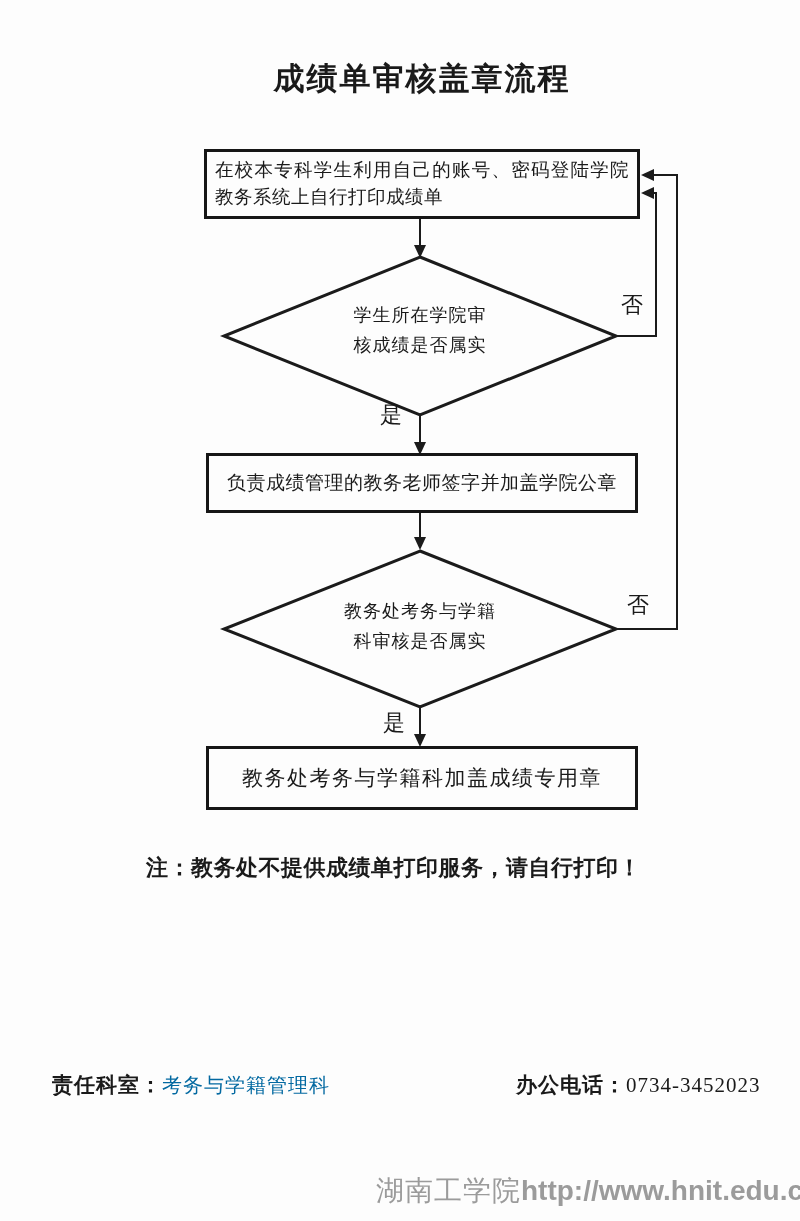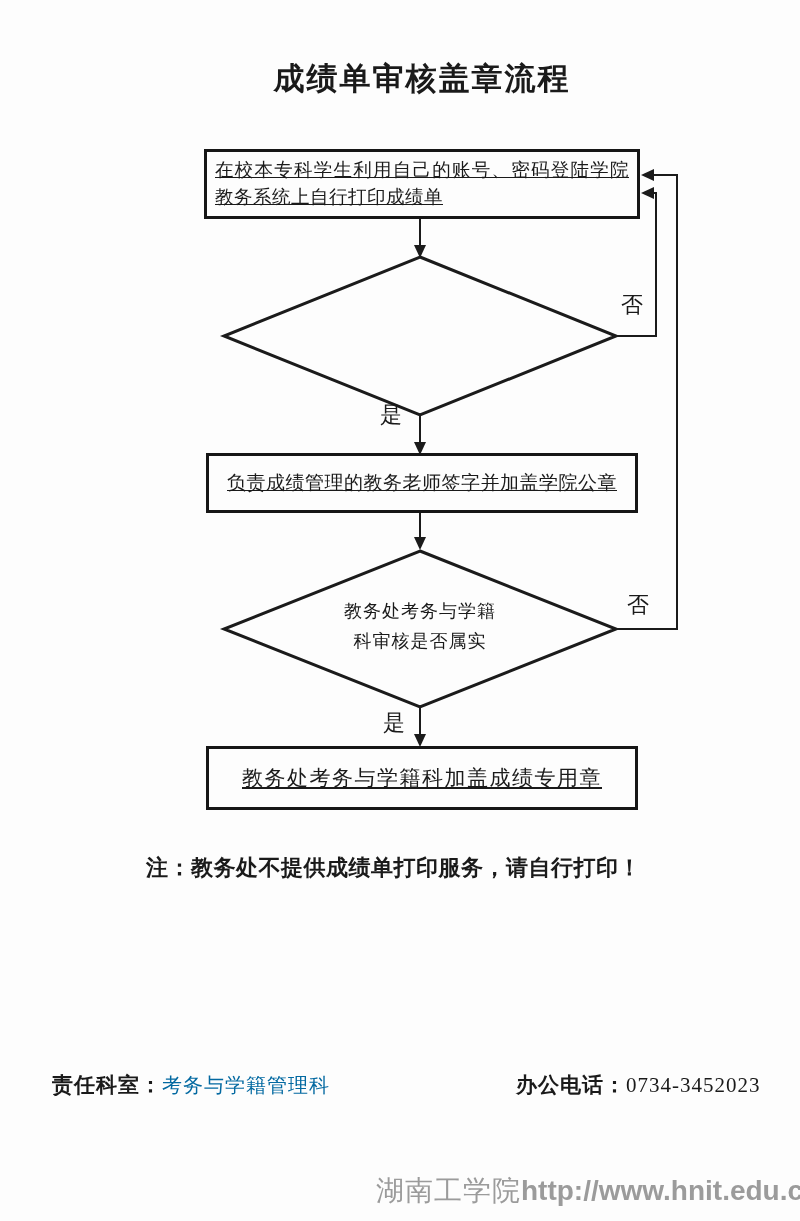--- a/index.html
+++ b/index.html
@@ -9,21 +9,21 @@
     overflow:hidden;margin:0 auto;
   }
   .abs{position:absolute;}
   .title{
     left:44px;top:26px;width:756px;text-align:center;
     font-size:31px;font-weight:bold;letter-spacing:2px;margin-top:32px;
   }
   .svg-layer{left:0;top:0;width:800px;height:1221px;}
   .flowbox{
     border:3px solid #161616;background:#fdfdfd;box-sizing:border-box;
-    display:flex;align-items:center;text-decoration:underline;
+    display:flex;align-items:center;
   }
   .box1{left:204px;top:149px;width:436px;height:70px;padding:6px 8px;}
   .box1-text{font-size:18.5px;line-height:27px;letter-spacing:0.5px;text-align:justify;}
   .box2{left:206px;top:453px;width:432px;height:60px;justify-content:center;}
   .box2-text{font-size:19px;letter-spacing:0.5px;text-align:right;}
   .box3{left:206px;top:746px;width:432px;height:64px;justify-content:center;}
   .box3-text{font-size:21px;letter-spacing:1.5px;text-align:center;}
   .dtext{width:220px;text-align:center;font-size:18px;line-height:30px;letter-spacing:1px;}
   .d1text{left:310px;top:300px;}
   .d2text{left:310px;top:596px;}
@@ -79,20 +79,24 @@
     <polygon points="641,193 654,187 654,199" fill="#1b1b1b"></polygon>
 
     <polyline points="616,629 677,629 677,175 645,175" fill="none" stroke="#1b1b1b" stroke-width="2"></polyline>
     <polygon points="641,175 654,169 654,181" fill="#1b1b1b"></polygon>
   </svg>
 
   <div class="abs flowbox box1">
     <div class="box1-text">在校本专科学生利用自己的账号、密码登陆学院教务系统上自行打印成绩单</div>
   </div>
 
+  <div class="abs dtext d1text">
+    <div>学生所在学院审</div>
+    <div>核成绩是否属实</div>
+  </div>
 
   <div class="abs branch-label yes1">是</div>
   <div class="abs branch-label no1">否</div>
 
   <div class="abs flowbox box2">
     <div class="box2-text">负责成绩管理的教务老师签字并加盖学院公章</div>
   </div>
 
   <div class="abs dtext d2text">
     <div>教务处考务与学籍</div>

